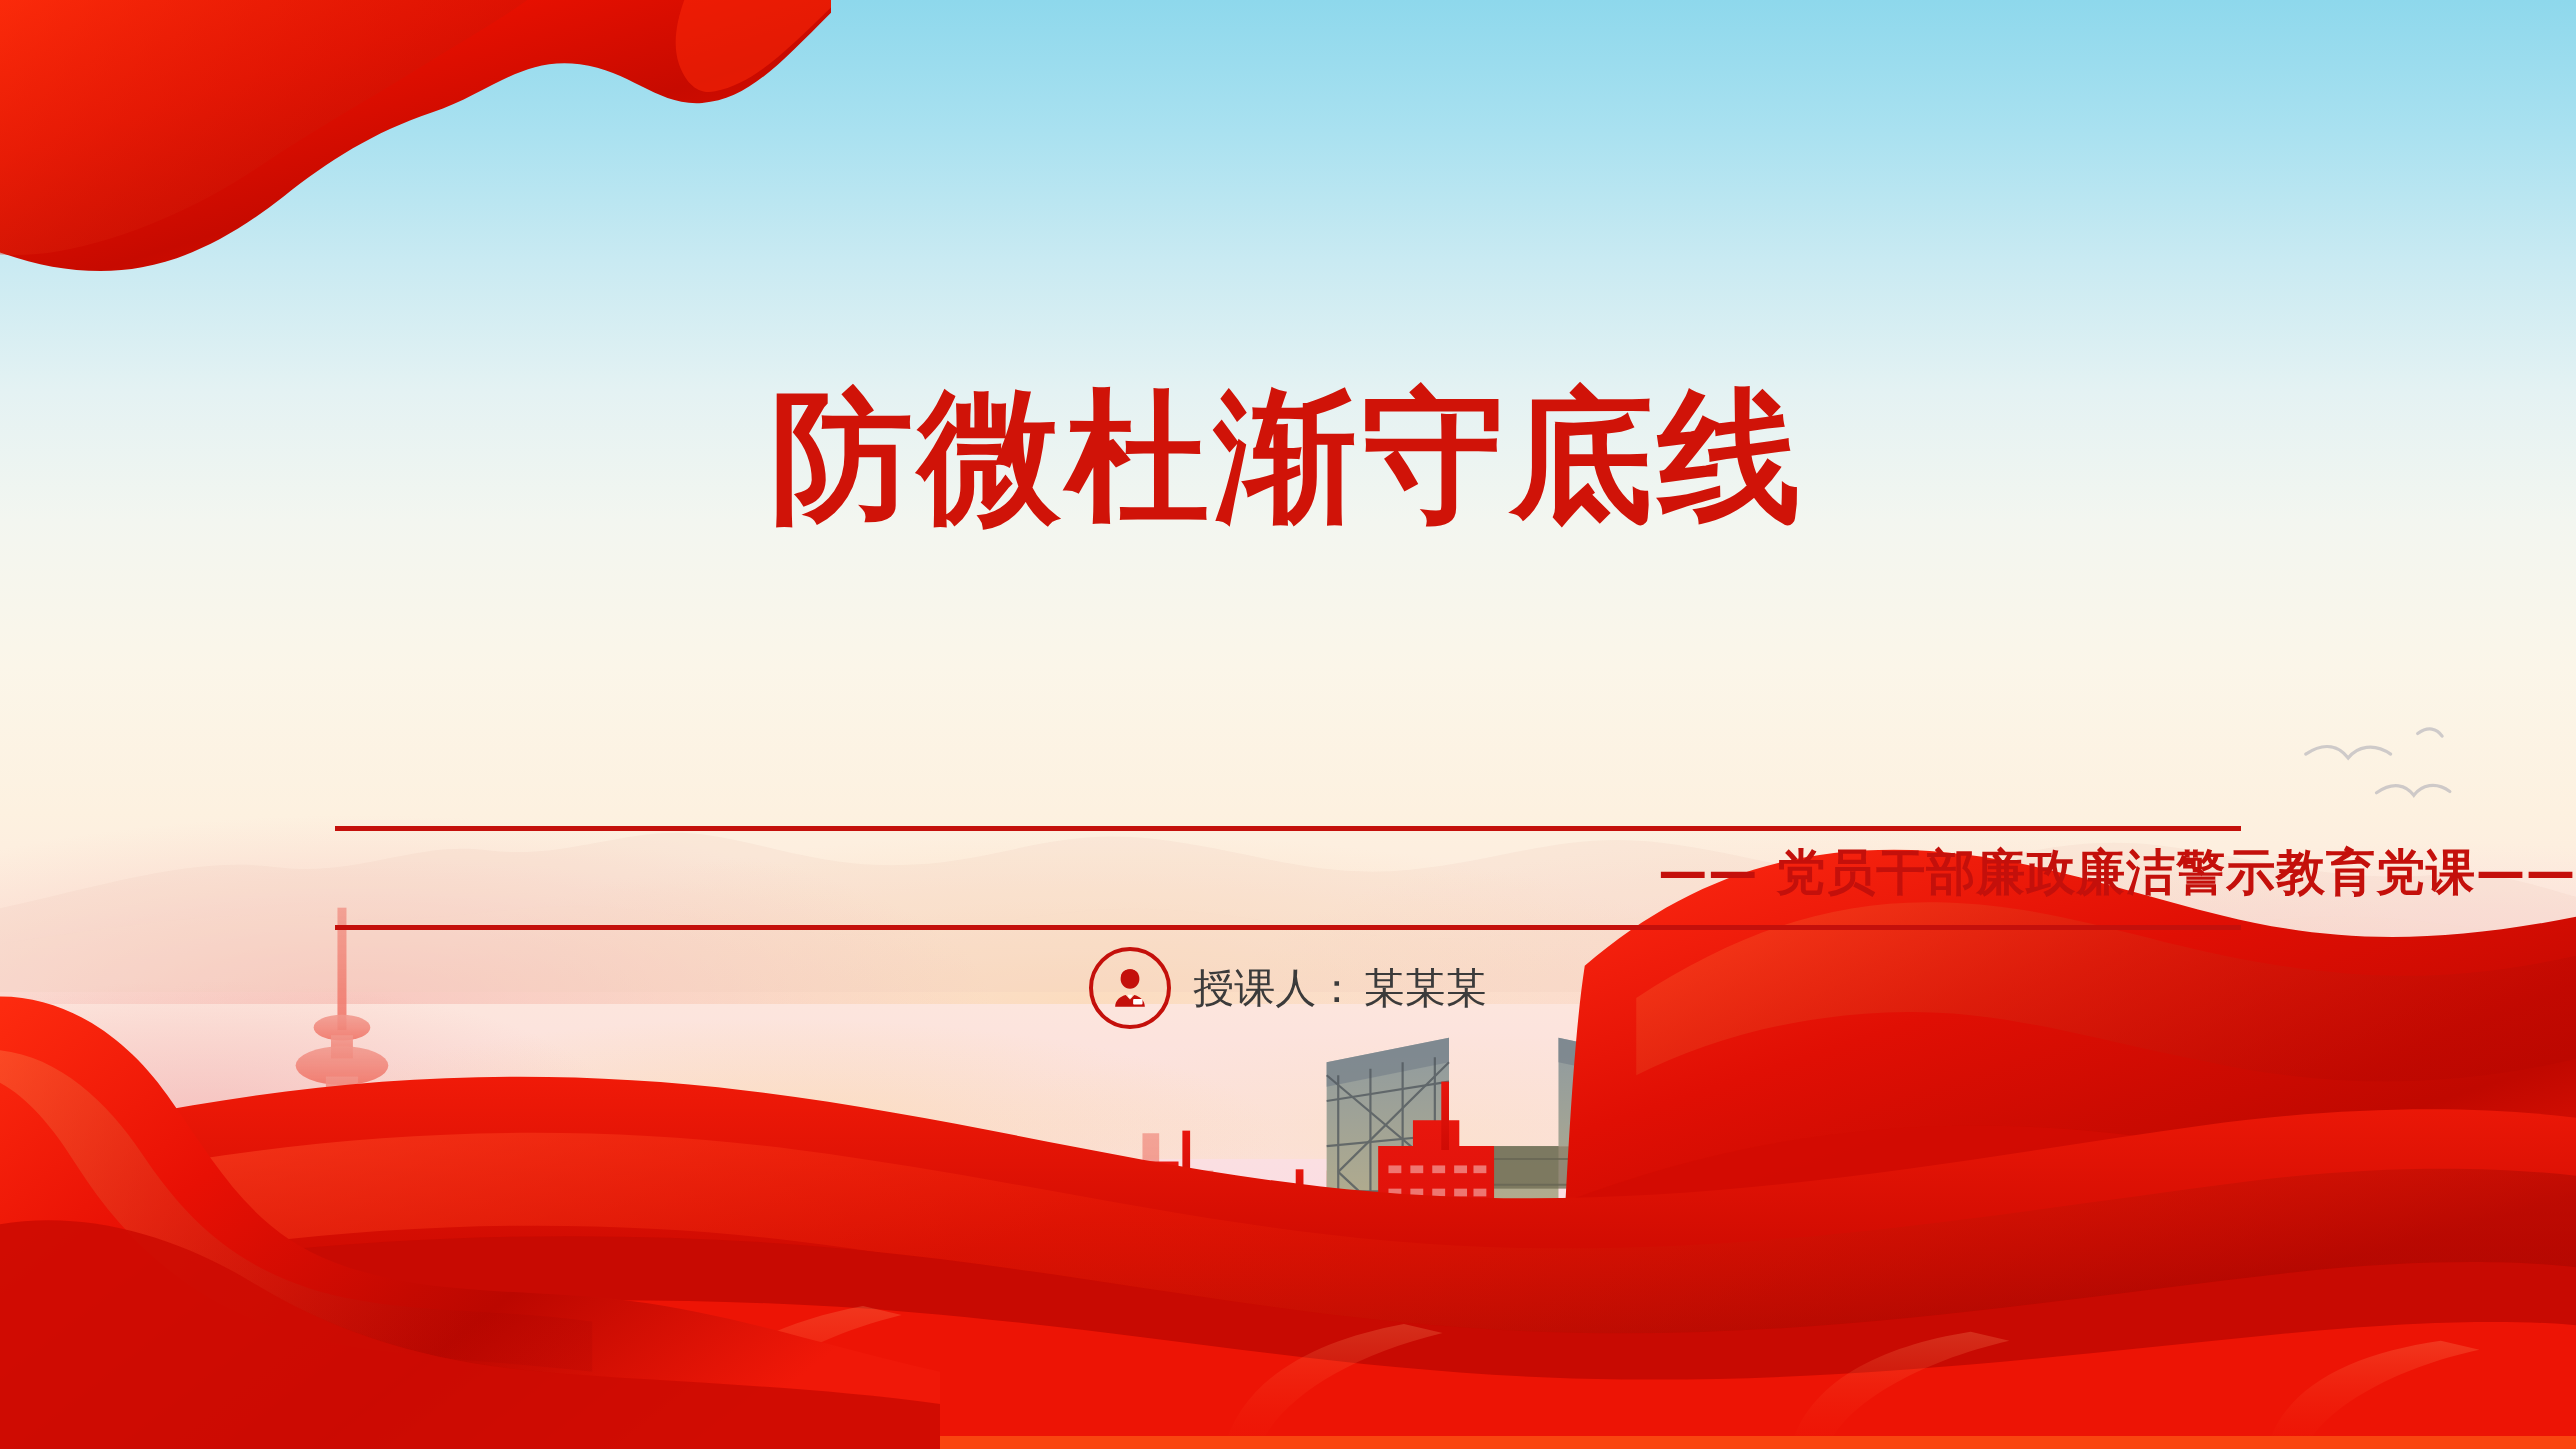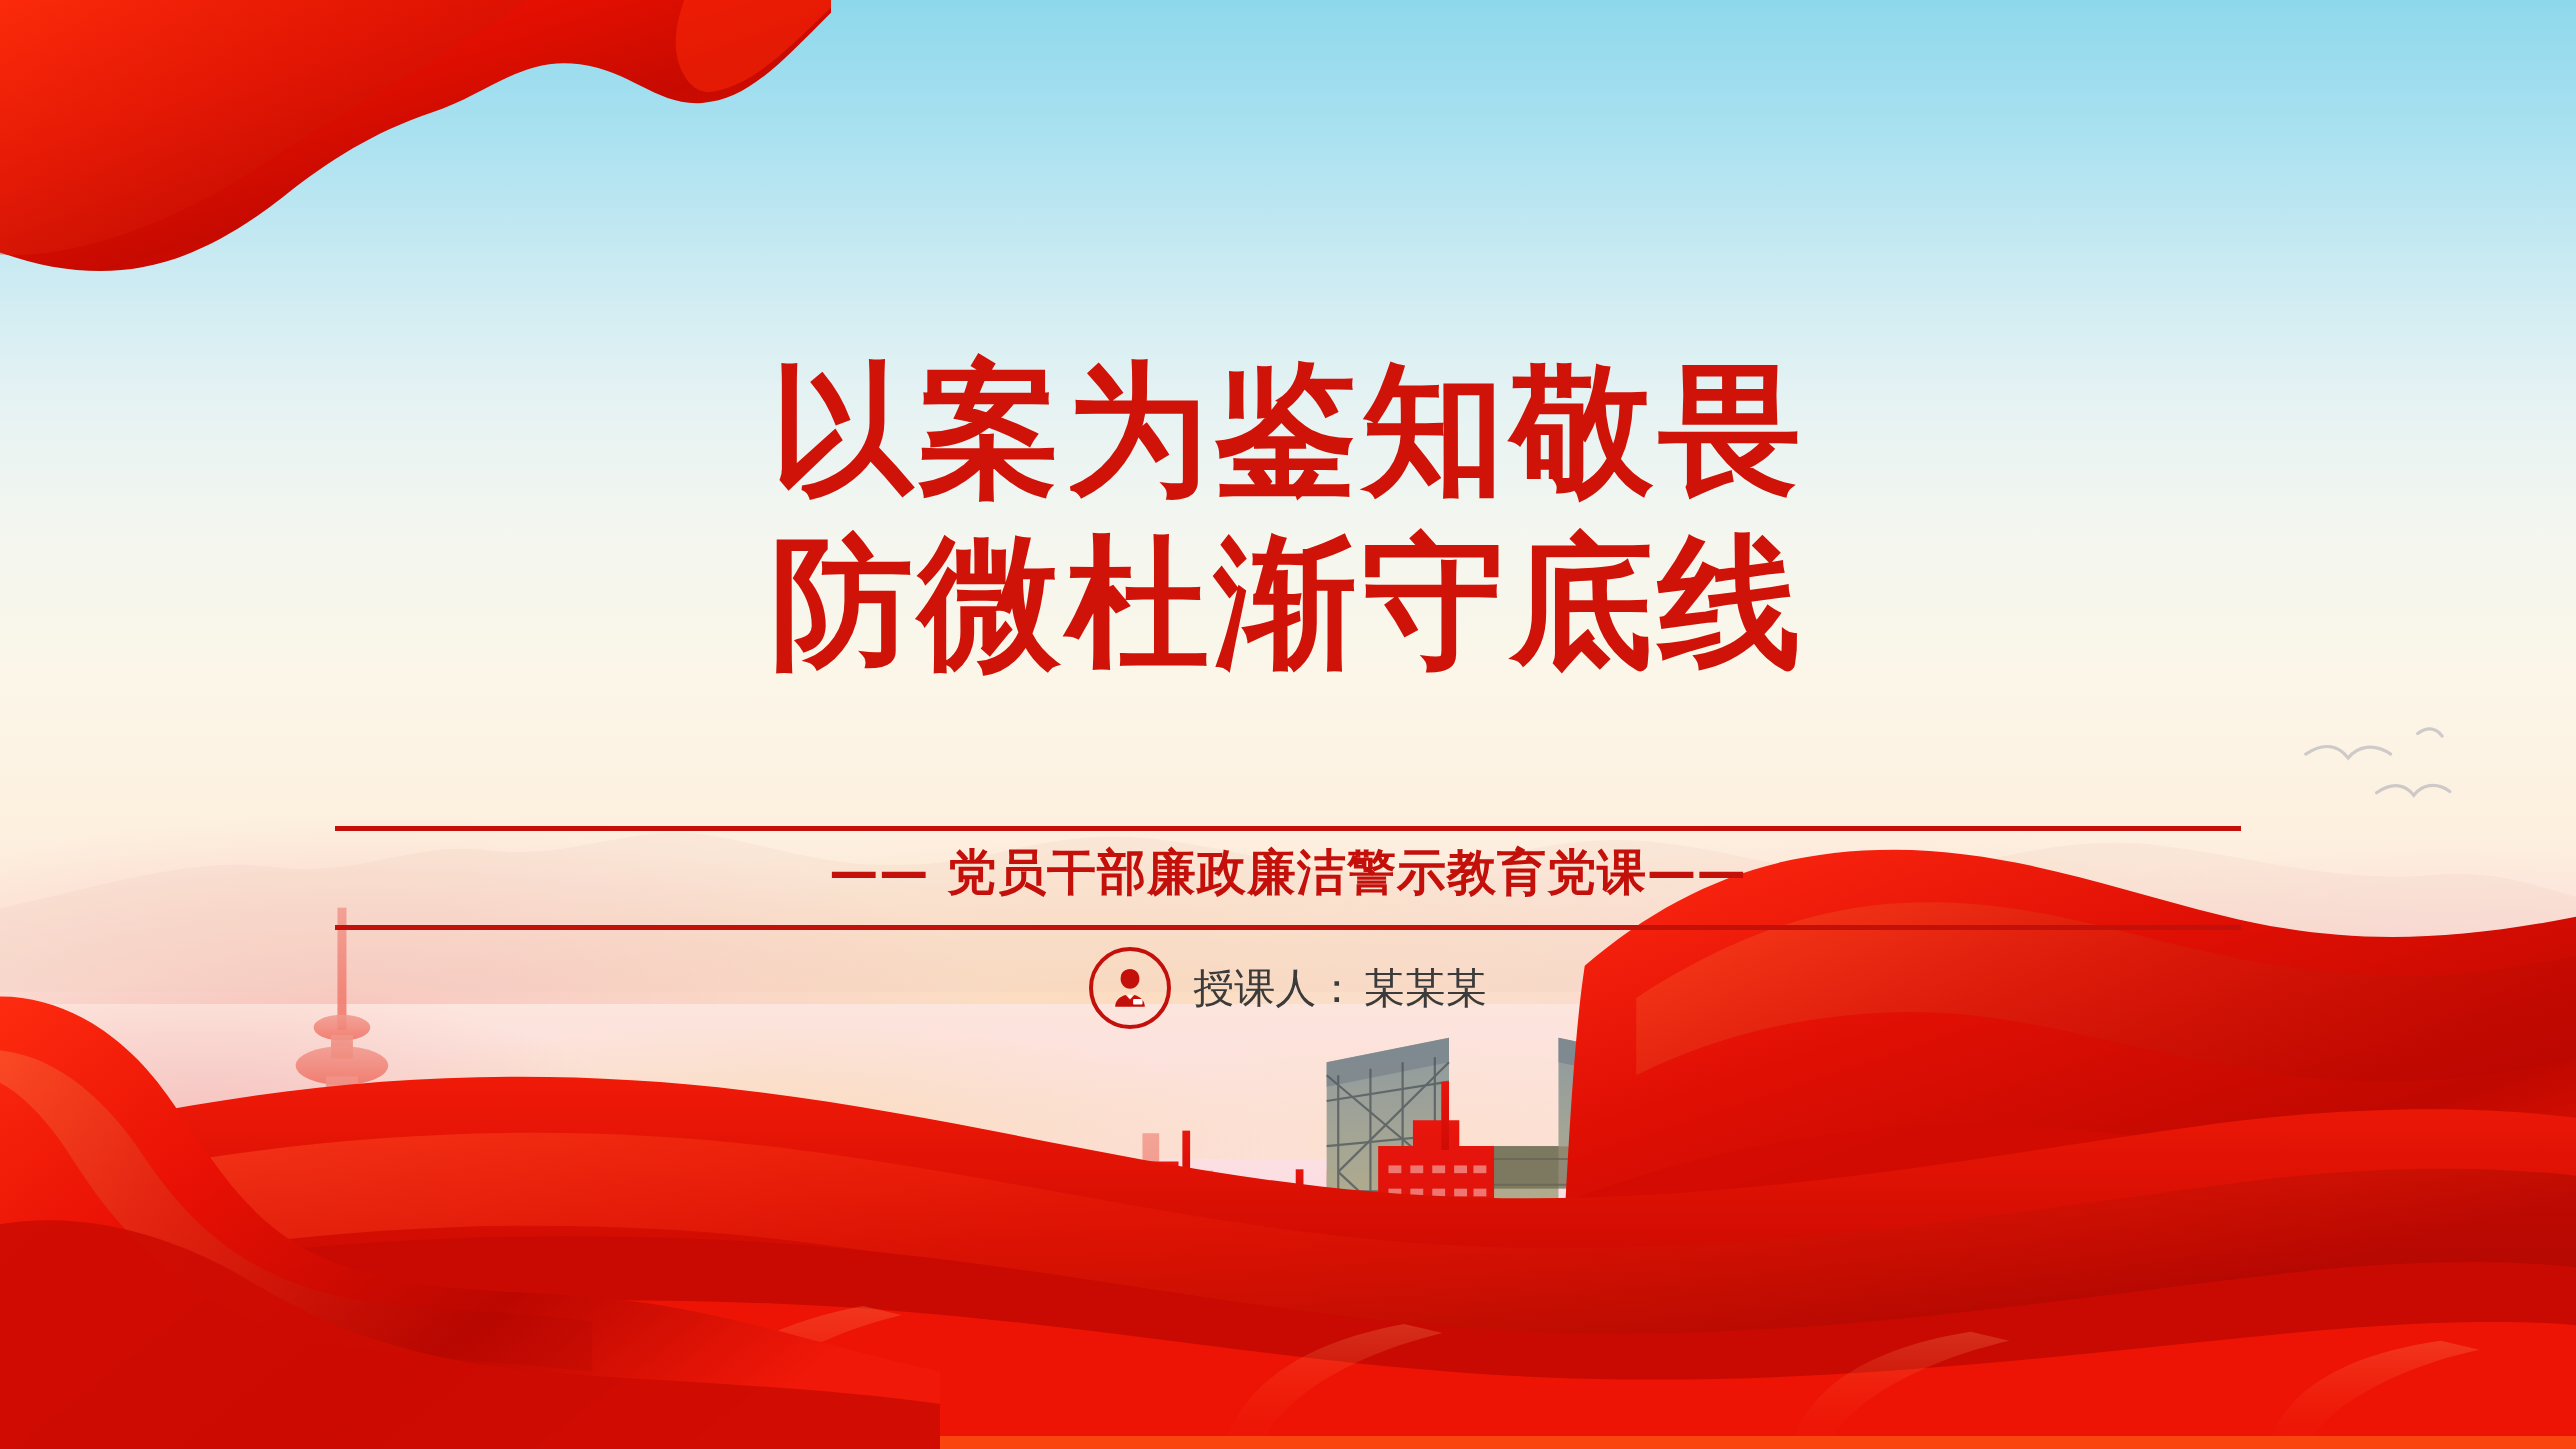--- a/index.html
+++ b/index.html
@@ -77,21 +77,21 @@
   
   .rule{
     position:absolute; height:4.5px; background:#c4100b; z-index:35;
   }
   .rule-top{ left:335px; width:1906px; top:826px; }
   .rule-bot{ left:335px; width:1906px; top:925px; }
 
   
   .subtitle-row{
     position:absolute; left:0; right:0; top:848px;
-    display:flex; justify-content:center; align-items:center;
+    display:flex; justify-content:flex-end; align-items:center;
     z-index:45; pointer-events:none;
   }
   .subtitle{
     font-family:"DejaVu Sans","Liberation Sans",sans-serif;
     font-weight:bold; font-size:49px; color:#c4100b;
     letter-spacing:.02em; white-space:nowrap;
     line-height:1;
   }
 
   
@@ -589,21 +589,20 @@
         <stop offset="0%" stop-color="#ff6a3a" stop-opacity=".55"></stop>
         <stop offset="100%" stop-color="#a80400" stop-opacity=".2"></stop>
       </linearGradient>
     </defs>
     <path d="M0,60 C120,40 230,110 300,210 C380,324 430,420 560,470 C700,524 860,510 1020,530 C1180,550 1320,600 1500,640 L1500,760 L0,760 Z" fill="url(#sl1)"></path>
     <path d="M0,140 C110,130 200,210 260,300 C330,404 400,470 520,510 C650,552 810,540 960,562 L960,640 C790,620 620,620 470,572 C330,528 230,430 160,320 C110,240 60,188 0,176 Z" fill="url(#sl2)"></path>
     <path d="M0,420 C140,380 300,420 430,500 C560,580 700,624 880,640 C1060,656 1280,660 1500,690 L1500,760 L0,760 Z" fill="#cd0b02" opacity=".9"></path>
   </svg>
 
   <div class="title-wrap">
-    <div class="title-line title-1">以案为鉴知敬畏</div>
     <div class="title-line title-2">防微杜渐守底线</div>
   </div>
 
   <div class="rule rule-top"></div>
   <div class="rule rule-bot"></div>
 
   <div class="subtitle-row">
     <div class="subtitle">—— 党员干部廉政廉洁警示教育党课——</div>
   </div>
 

